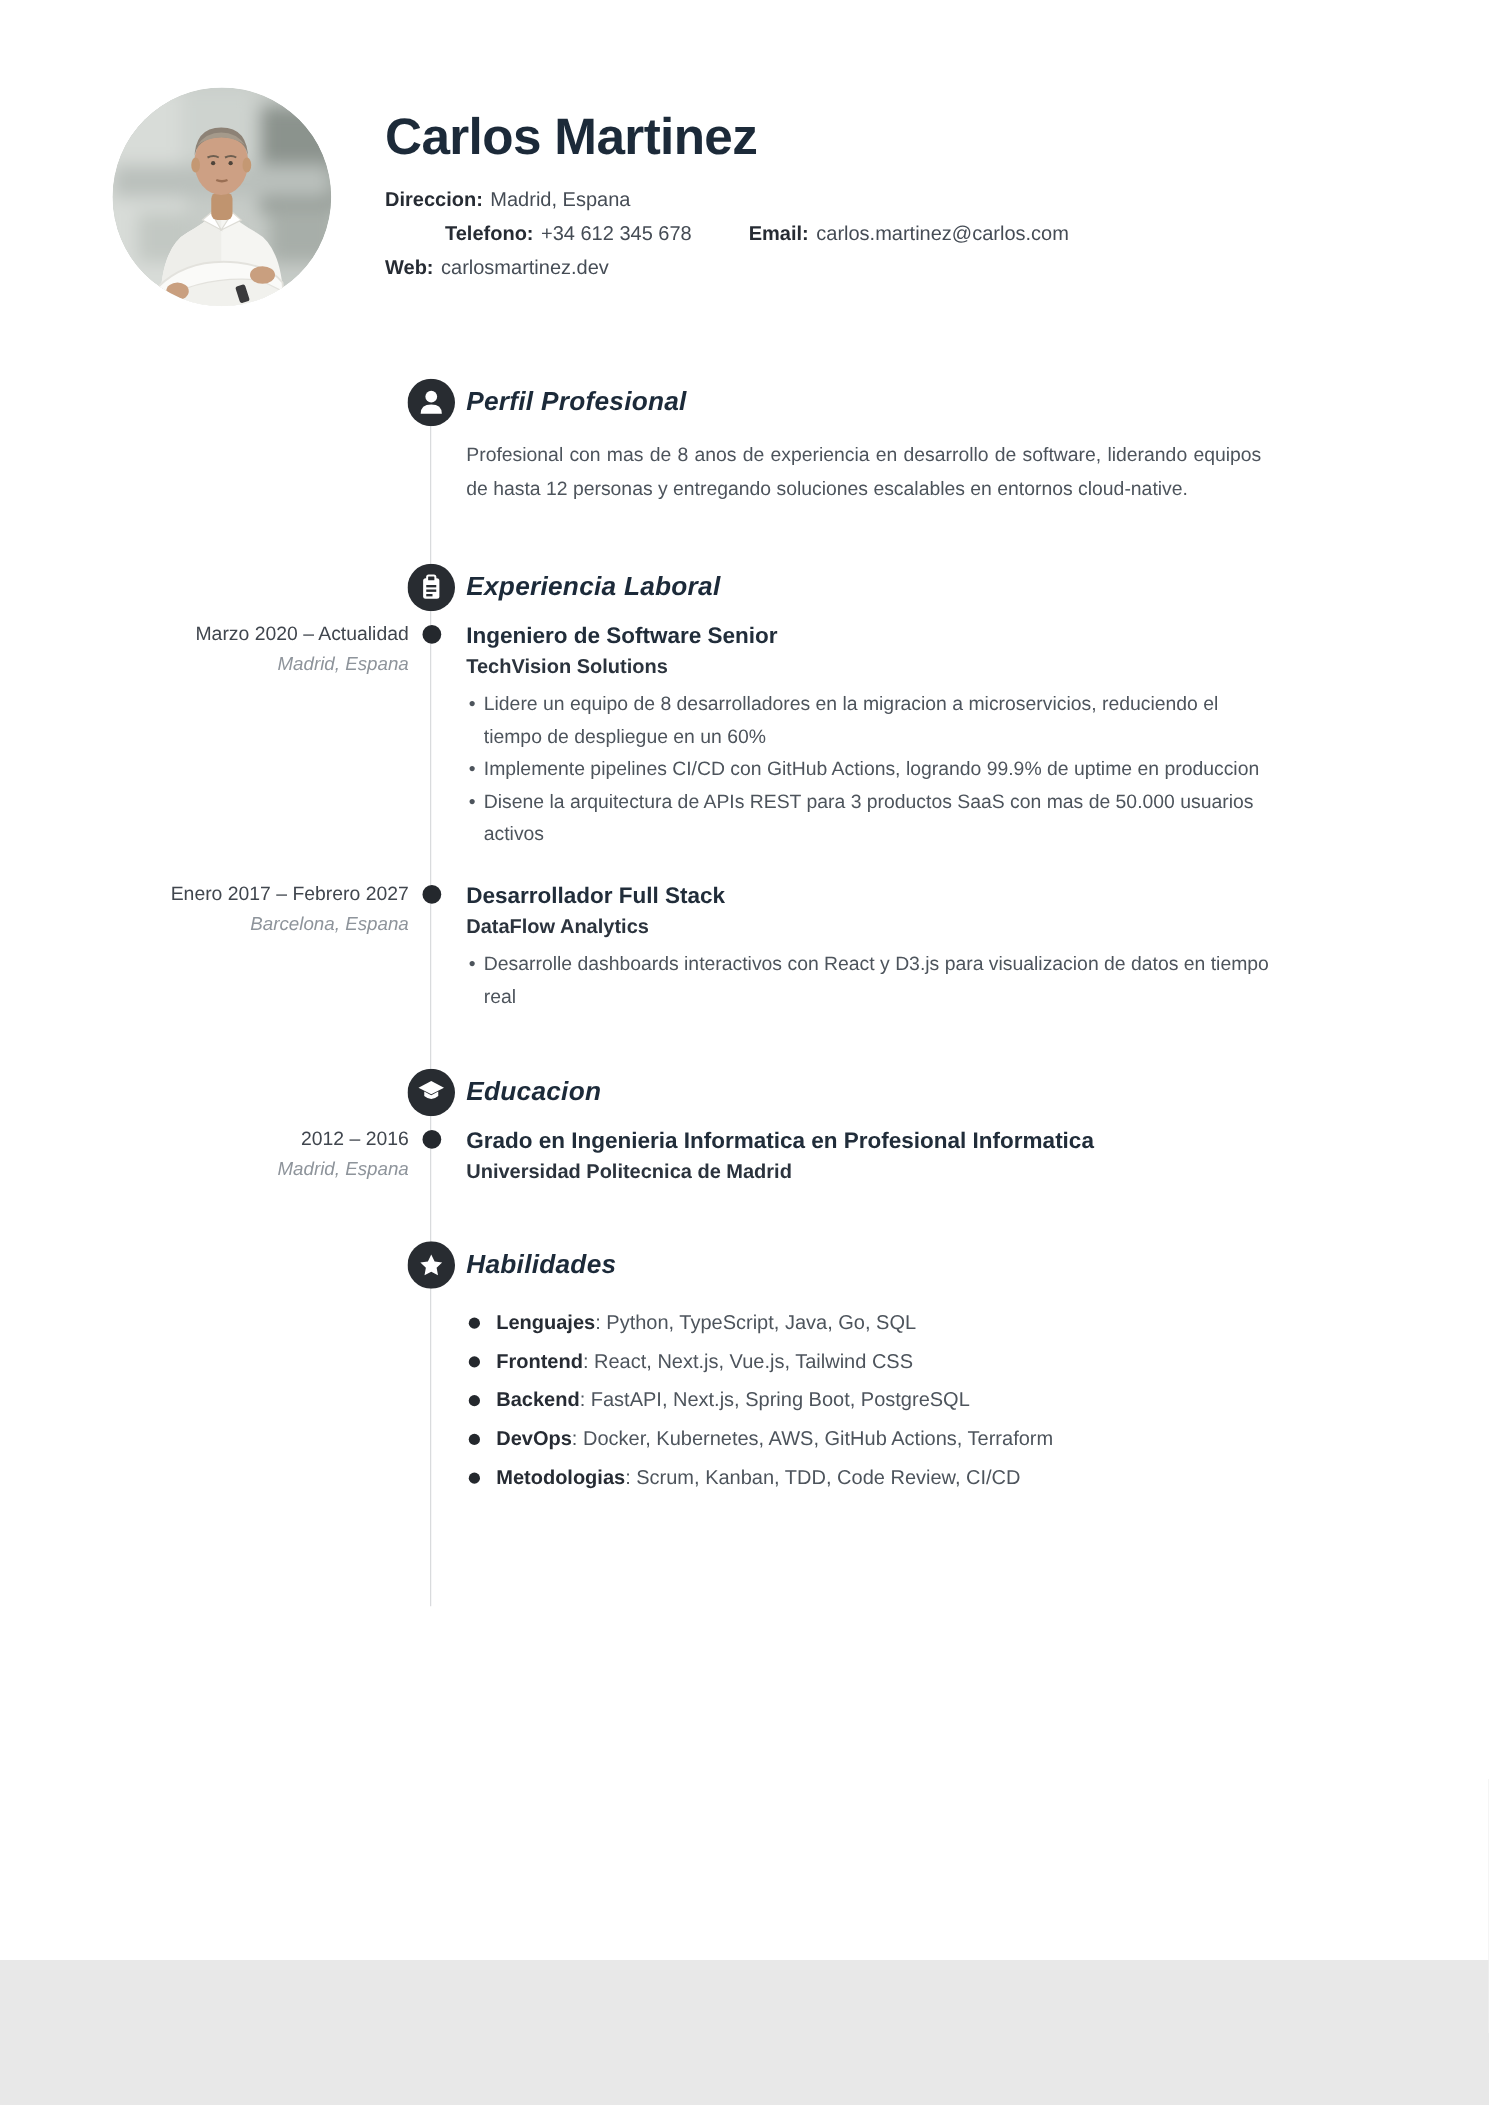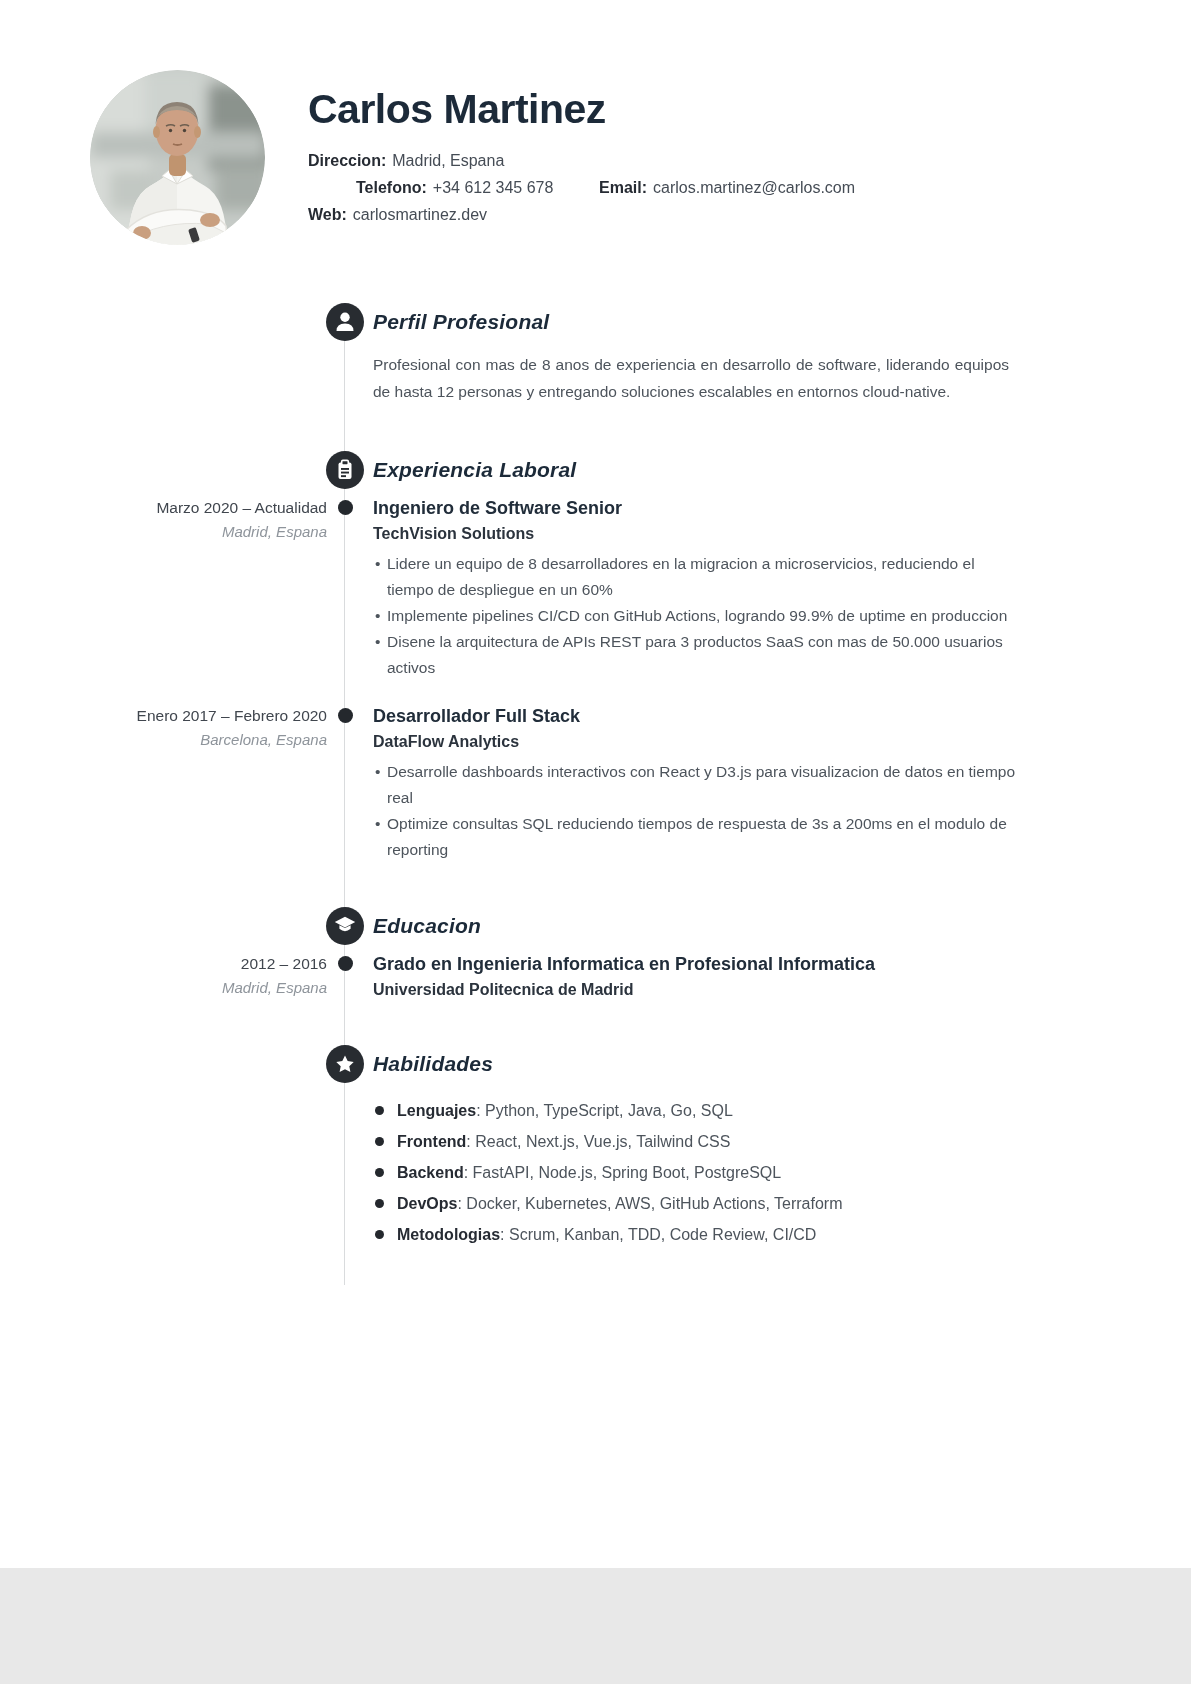--- a/index.html
+++ b/index.html
@@ -199,28 +199,27 @@
       <div class="company">TechVision Solutions</div>
       <ul class="bullets">
         <li>Lidere un equipo de 8 desarrolladores en la migracion a microservicios, reduciendo el tiempo de despliegue en un 60%</li>
         <li>Implemente pipelines CI/CD con GitHub Actions, logrando 99.9% de uptime en produccion</li>
         <li>Disene la arquitectura de APIs REST para 3 productos SaaS con mas de 50.000 usuarios activos</li>
       </ul>
     </div>
 
     <div class="entry later">
       <div class="dates">
-        <div class="date-range">Enero 2017 – Febrero 2020</div>
+        <div class="date-range">Enero 2017 – Febrero 2027</div>
         <div class="date-loc">Barcelona, Espana</div>
       </div>
       <div class="role">Desarrollador Full Stack</div>
       <div class="company">DataFlow Analytics</div>
       <ul class="bullets">
         <li>Desarrolle dashboards interactivos con React y D3.js para visualizacion de datos en tiempo real</li>
-        <li>Optimize consultas SQL reduciendo tiempos de respuesta de 3s a 200ms en el modulo de reporting</li>
       </ul>
     </div>
 
     <div class="sec-head education">
       <span class="sec-icon">
         <svg width="38" height="38" viewBox="0 0 38 38">
             <circle cx="19" cy="19" r="19" fill="#282c31"></circle>
             <path d="M19 9.8 L29.2 15.1 19 20.4 8.8 15.1 Z" fill="#ffffff"></path>
             <path d="M13.4 18.2 v3.6 q5.6 4.7 11.2 0 v-3.6 l-5.6 2.9 Z" fill="#ffffff"></path>
           </svg>
@@ -243,19 +242,19 @@
             <circle cx="19" cy="19" r="19" fill="#282c31"></circle>
             <polygon points="19,10.6 21.7,16.1 27.7,17 23.3,21.2 24.4,27.1 19,24.3 13.6,27.1 14.7,21.2 10.3,17 16.3,16.1" fill="#ffffff"></polygon>
           </svg>
       </span>
       <h2>Habilidades</h2>
     </div>
 
     <ul class="skills">
       <li><span class="skill-label">Lenguajes</span><span class="skill-value">Python, TypeScript, Java, Go, SQL</span></li>
       <li><span class="skill-label">Frontend</span><span class="skill-value">React, Next.js, Vue.js, Tailwind CSS</span></li>
-      <li><span class="skill-label">Backend</span><span class="skill-value">FastAPI, Node.js, Spring Boot, PostgreSQL</span></li>
+      <li><span class="skill-label">Backend</span><span class="skill-value">FastAPI, Next.js, Spring Boot, PostgreSQL</span></li>
       <li><span class="skill-label">DevOps</span><span class="skill-value">Docker, Kubernetes, AWS, GitHub Actions, Terraform</span></li>
       <li><span class="skill-label">Metodologias</span><span class="skill-value">Scrum, Kanban, TDD, Code Review, CI/CD</span></li>
     </ul>
 
   </div>
 </div>
 
 </body></html>

